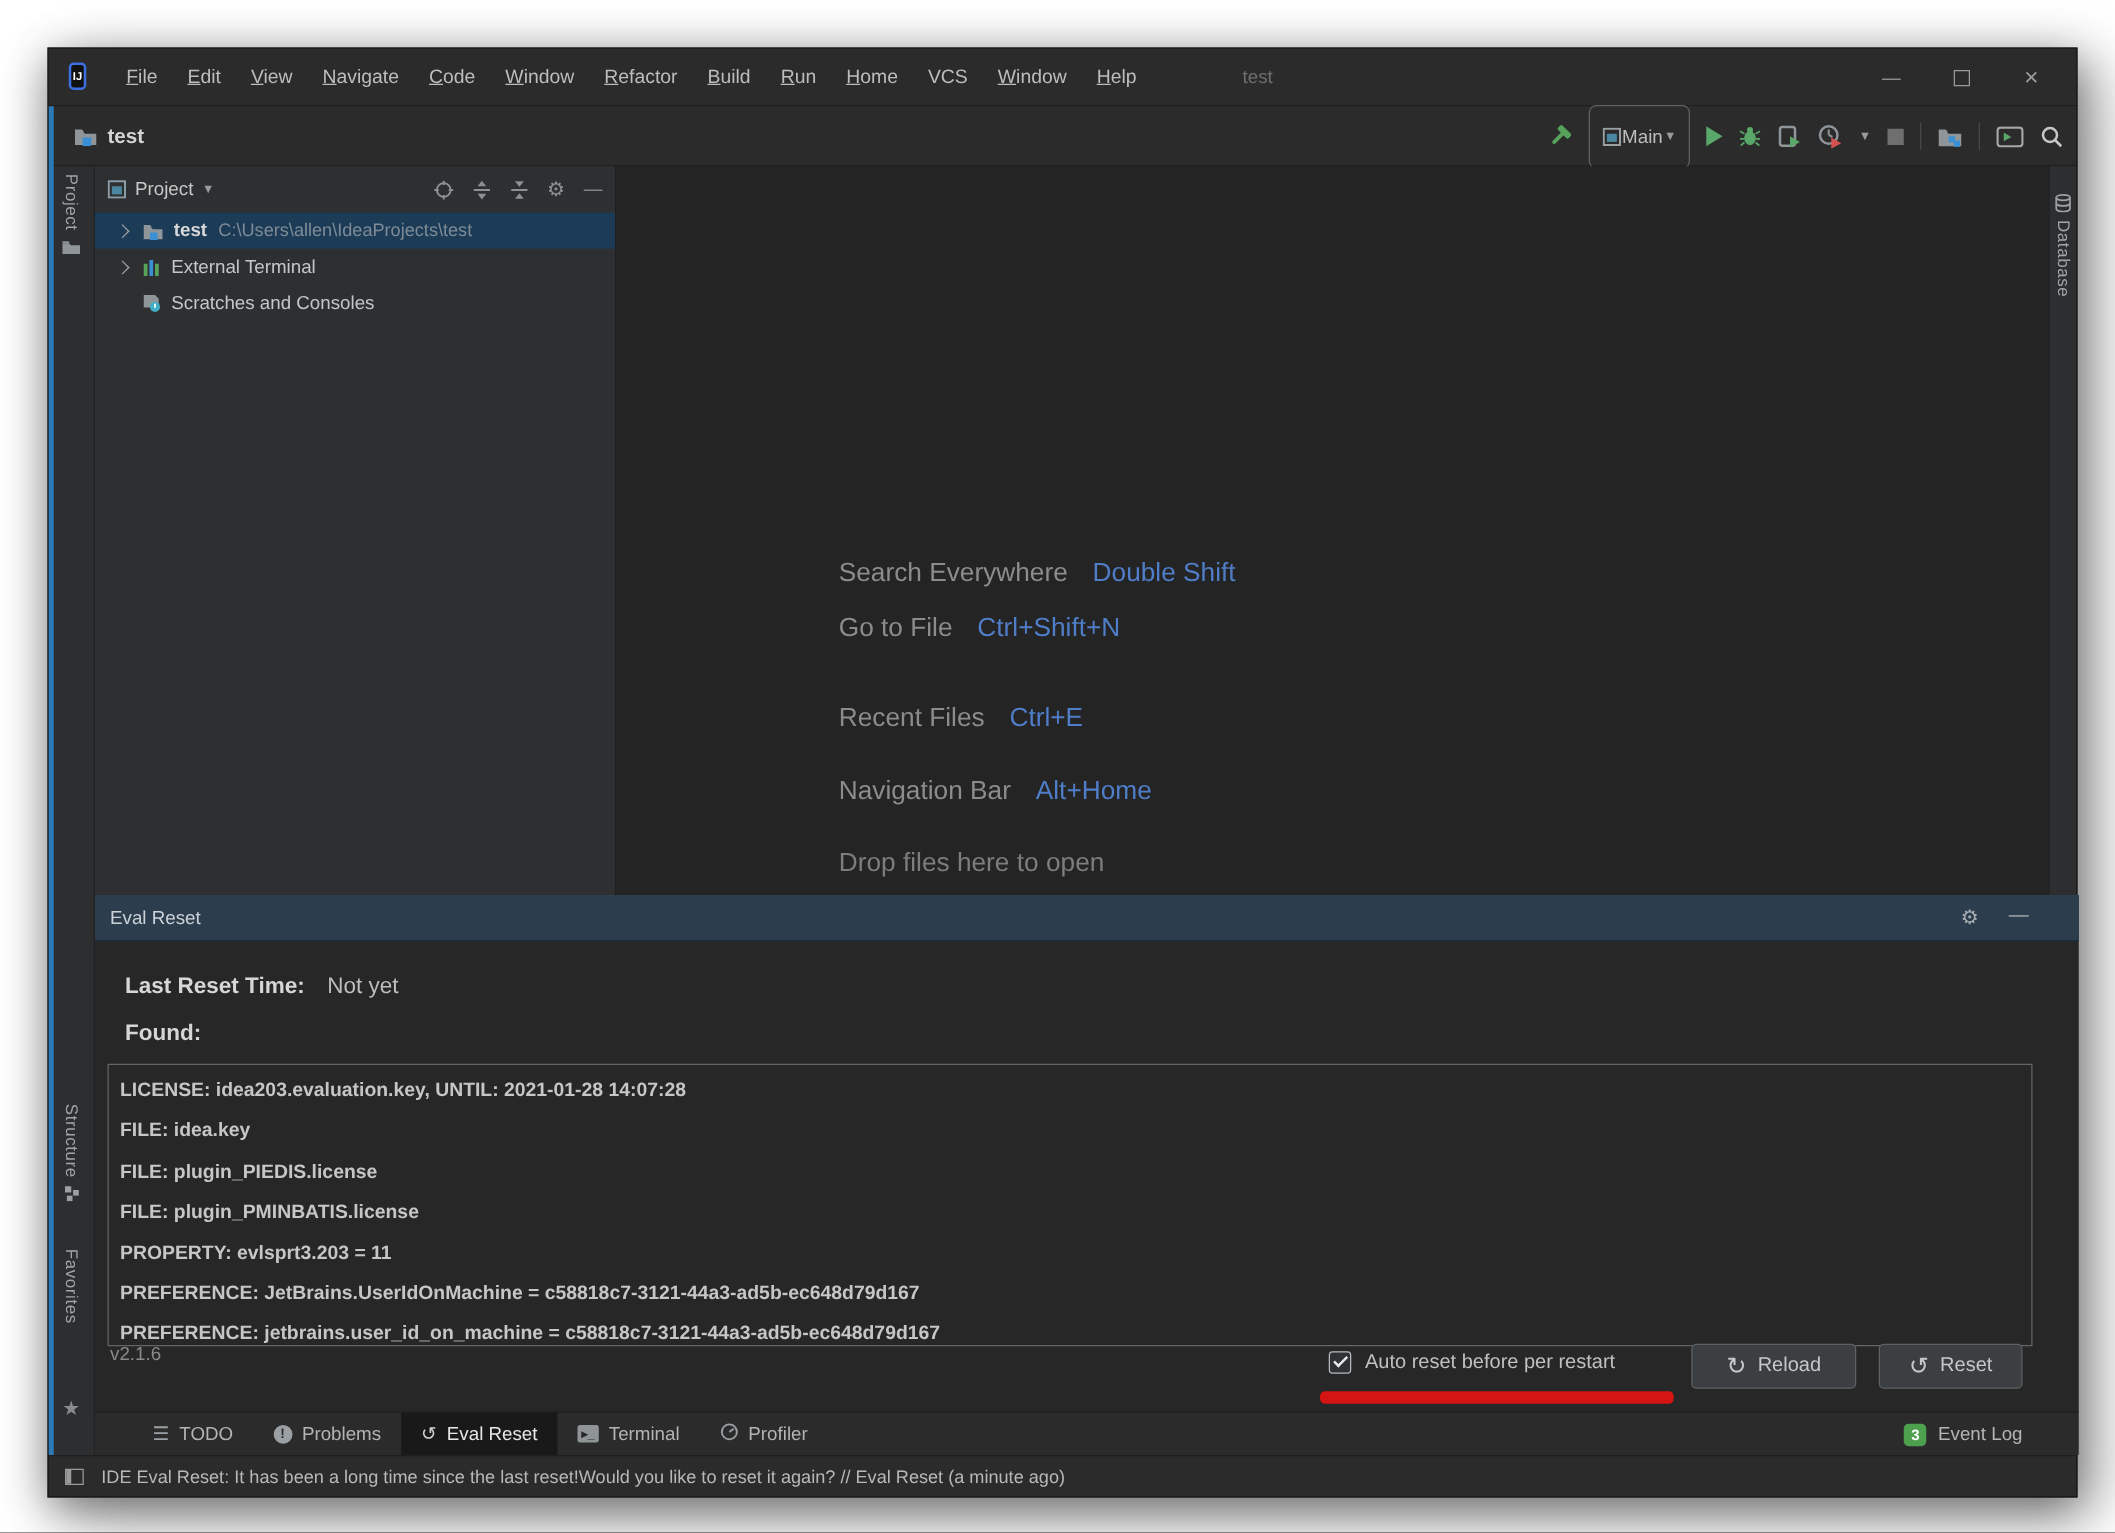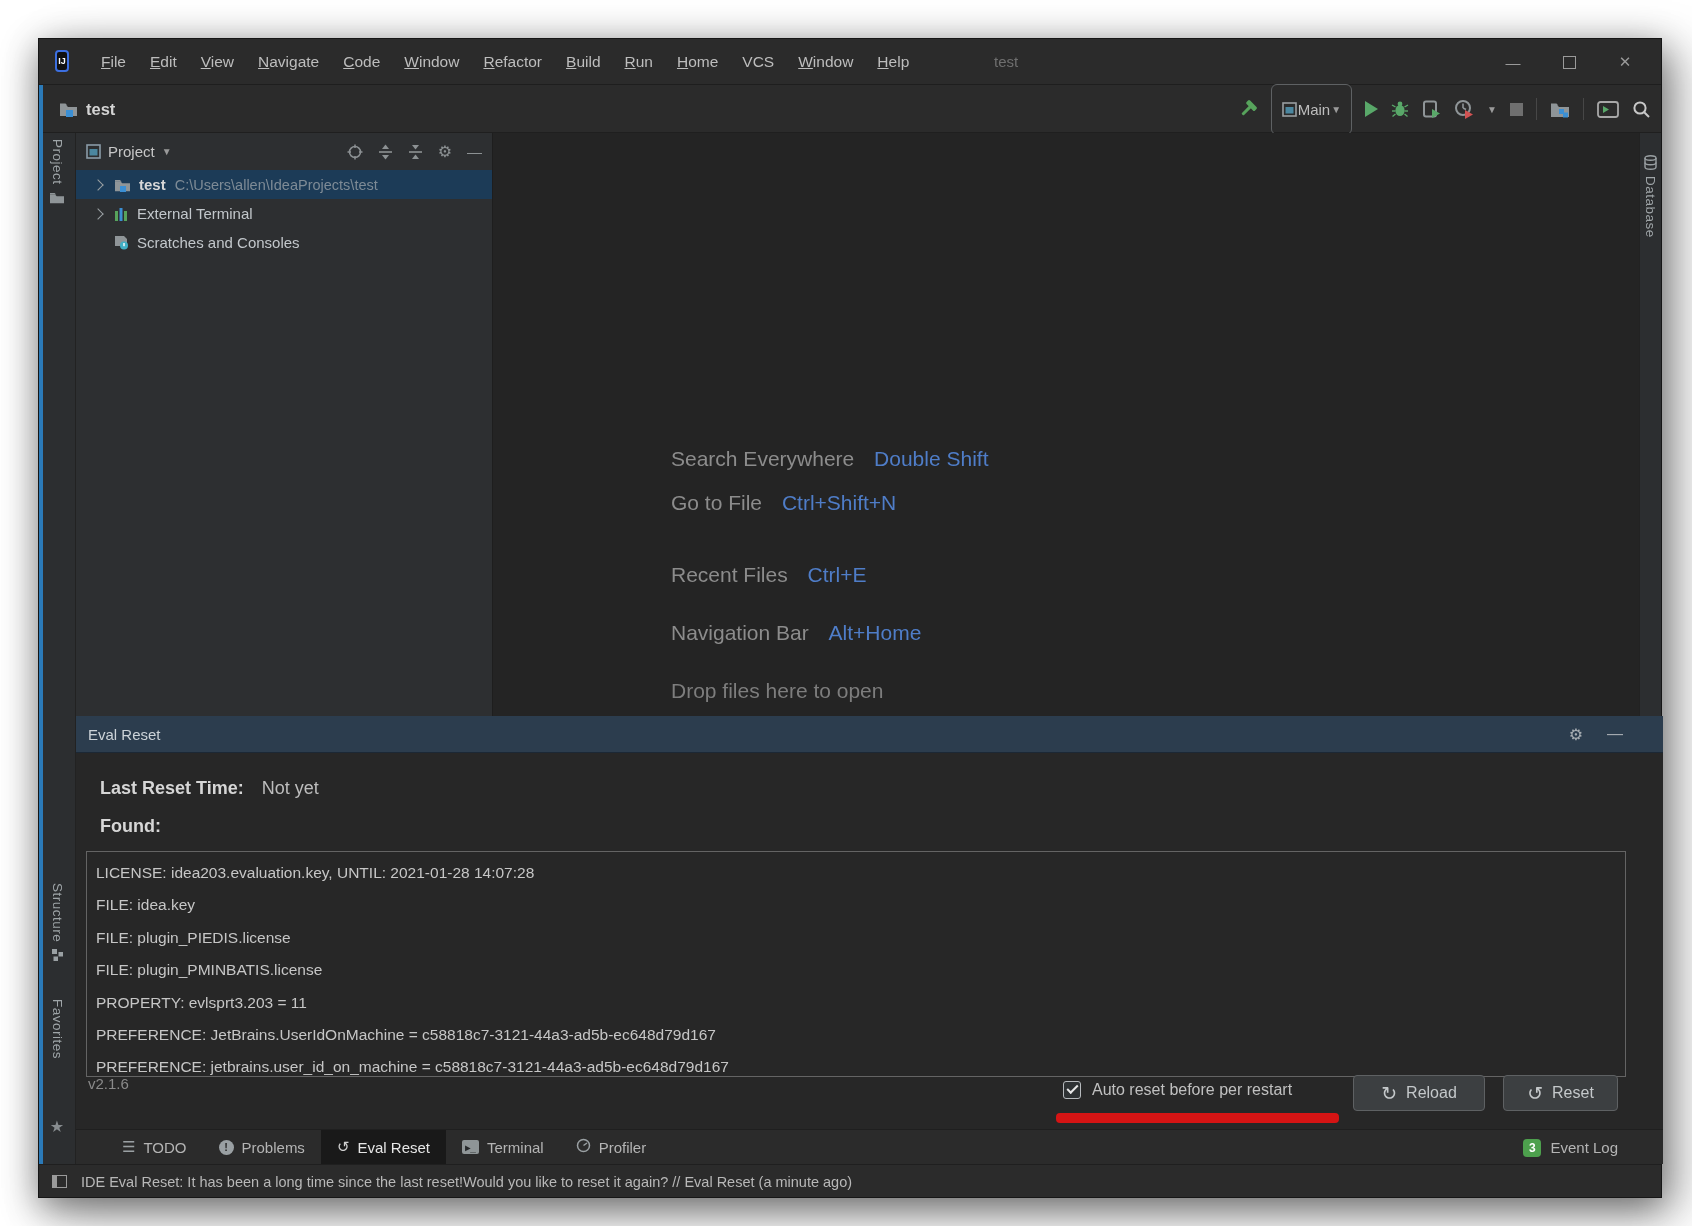--- a/index.html
+++ b/index.html
@@ -52,21 +52,21 @@
   .sc-hint{color:#7d7d7d;}
 
   
   .eval{position:absolute;left:37px;top:677px;width:1587px;height:413px;background:#272727;}
   .eval-header{position:absolute;left:0;top:0;width:100%;height:37px;background:#2c3d4e;border-bottom:1px solid #1c2835;box-sizing:border-box;display:flex;align-items:center;color:#ccd3d8;font-size:15px;padding-left:12px;}
   .eval-header .hicons{position:absolute;right:40px;display:flex;gap:24px;color:#a7adb2;font-size:16px;}
   .lrow{position:absolute;left:24px;font-size:18px;color:#d6d6d6;}
   .lrow b{font-weight:bold;}
   .lrow .val{color:#bdbdbd;font-weight:normal;margin-left:18px;}
   .listbox{position:absolute;left:10px;top:135px;width:1540px;height:226px;border:1px solid #646464;box-sizing:border-box;overflow:hidden;padding:5px 9px 0 9px;}
-  .listbox .li{line-height:32.4px;font-size:15.5px;color:#c6c6c6;white-space:nowrap;}
+  .listbox .li{line-height:32.4px;font-size:15.5px;color:#c6c6c6;white-space:nowrap;font-weight:bold;}
   .version{position:absolute;left:12px;top:359px;color:#8a8a8a;font-size:15px;}
   .cbwrap{position:absolute;left:987px;top:365px;display:flex;align-items:center;gap:11px;}
   .cbox{width:18px;height:18px;border:1.6px solid #b6babd;border-radius:3px;box-sizing:border-box;position:relative;background:#2e3234;}
   .cbox::after{content:"";position:absolute;left:3px;top:3px;width:9px;height:4px;border-left:2px solid #e8e8e8;border-bottom:2px solid #e8e8e8;transform:rotate(-45deg);}
   .cblabel{color:#c0c0c0;font-size:16px;white-space:nowrap;}
   .redline{position:absolute;left:980px;top:397px;width:283px;height:10px;background:#d51414;border-radius:4px;}
   .btn{position:absolute;top:359px;height:36px;border:1px solid #5e6163;border-radius:4px;background:#3c3f41;color:#c4c8ca;font-size:16px;display:flex;align-items:center;justify-content:center;gap:9px;box-sizing:border-box;}
   .btn .bicon{font-size:19px;}
   .btn.reload{left:1277px;width:132px;}
   .btn.reset{left:1427px;width:115px;}

